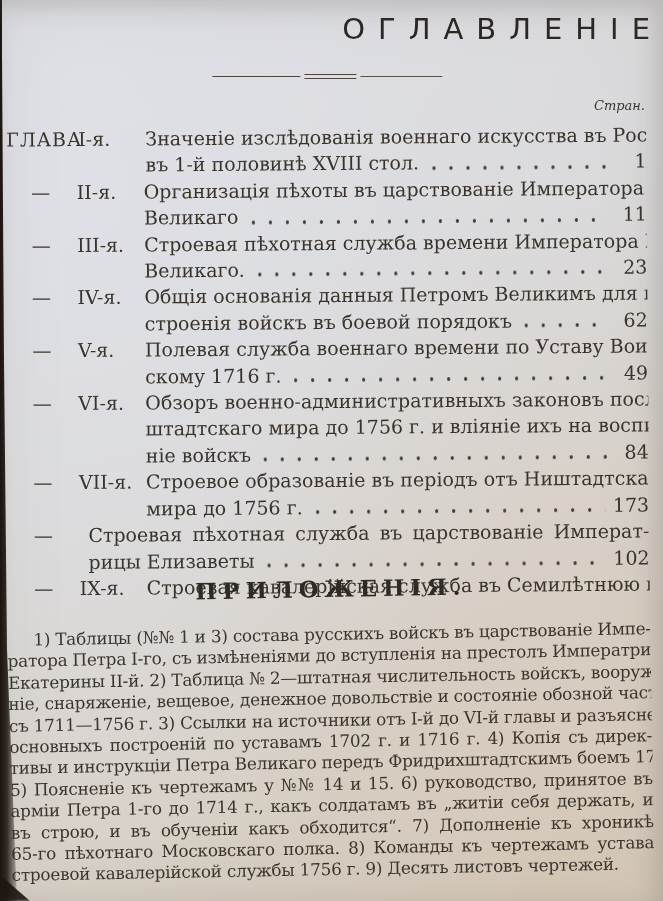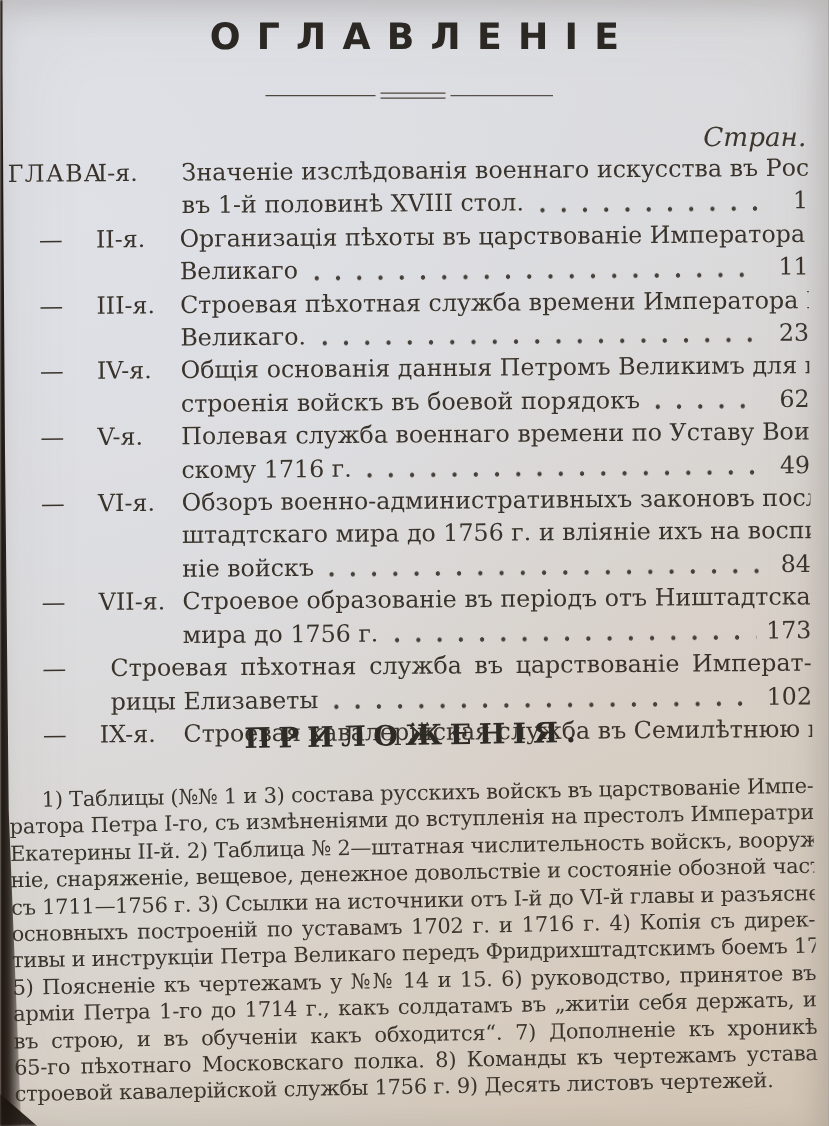--- a/index.html
+++ b/index.html
@@ -21,32 +21,32 @@
     background:linear-gradient(to right,#140c06 0%,rgba(20,12,6,0.85) 35%,rgba(20,12,6,0) 100%);
     clip-path:polygon(0 0, 2px 0, 2px 6%, 4px 40%, 7px 72%, 17px 100%, 0 100%);
     filter:blur(0.7px);
   }
   .corner-bl{
     position:absolute;left:0;bottom:0;width:30px;height:26px;pointer-events:none;
     background:#17100a;clip-path:polygon(0 0, 0 100%, 100% 100%);
     filter:blur(1.2px);opacity:.9;
   }
   .title{
-    position:absolute;top:12px;left:0;right:0;text-align:center;
+    position:absolute;top:12px;left:0;right:0;text-align:right;
     font-family:"DejaVu Sans","Liberation Sans",sans-serif;
-    font-weight:bold;font-size:29px;letter-spacing:13px;color:#2b2723;
+    font-weight:normal;font-size:29px;letter-spacing:13px;color:#2b2723;
     text-indent:13px;
   }
   .rule{position:absolute;top:74px;left:50%;transform:translateX(-52%);display:flex;align-items:center;}
   .rule .seg1{width:88px;border-top:1.6px solid #4d473f;}
   .rule .seg2{width:52px;height:3px;border-top:1.3px solid #4d473f;border-bottom:1.3px solid #4d473f;margin:0 4px;}
   .rule .seg3{width:82px;border-top:1.2px solid #55504a;}
   .stran{
     position:absolute;top:98px;right:18px;
-    font-style:italic;font-size:21px;color:#3c362e;
+    font-style:italic;font-size:13px;color:#3c362e;
   }
   .toc{
     position:absolute;top:124px;left:6px;right:15px;
     transform:rotate(-0.45deg);
     font-size:19px;
   }
   .toc-row{display:flex;align-items:flex-start;line-height:26.4px;}
   .col-label{flex:none;width:72px;text-align:center;}
   .toc-row:first-child .col-label{text-align:right;padding-left:2px;letter-spacing:1px;}
   .col-num{flex:none;width:58px;text-align:left;}

